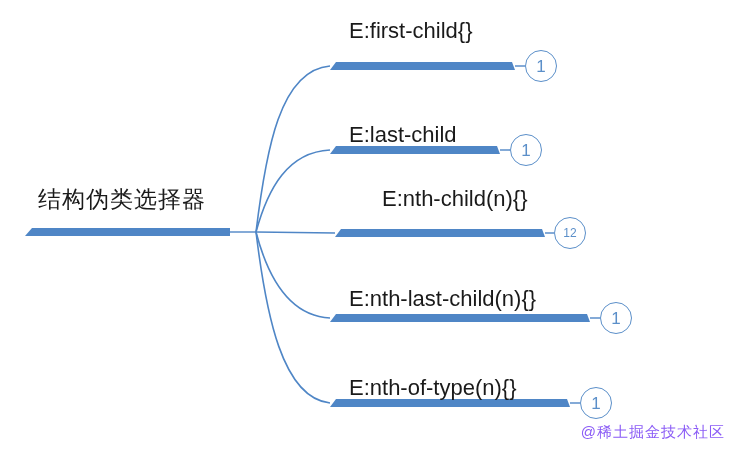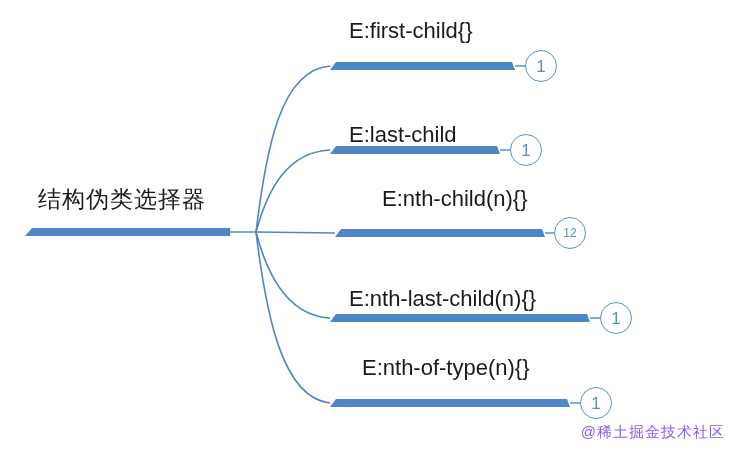--- a/index.html
+++ b/index.html
@@ -107,18 +107,18 @@
 
   <div class="node-label" style="left:349px; top:102px;margin-top:20px;">E:last-child</div>
   <div class="badge" style="left:510px; top:134px;">1</div>
 
   <div class="node-label" style="left:349px; top:186px;margin-left:33px;">E:nth-child(n){}</div>
   <div class="badge wide-badge" style="left:554px; top:217px;">12</div>
 
   <div class="node-label" style="left:349px; top:270px;margin-top:16px;">E:nth-last-child(n){}</div>
   <div class="badge" style="left:600px; top:302px;">1</div>
 
-  <div class="node-label" style="left:349px; top:355px;margin-left:13px;">E:nth-of-type(n){}</div>
+  <div class="node-label" style="left:349px; top:375px;">E:nth-of-type(n){}</div>
   <div class="badge" style="left:580px; top:387px;">1</div>
 
   <div class="watermark">@稀土掘金技术社区</div>
 
 </div>
 
 </body></html>

